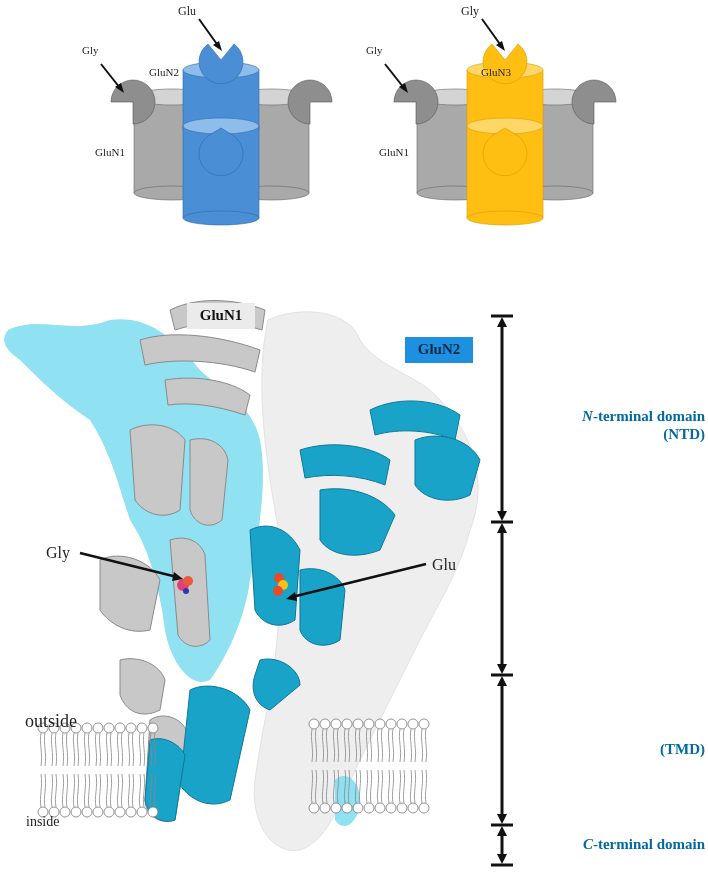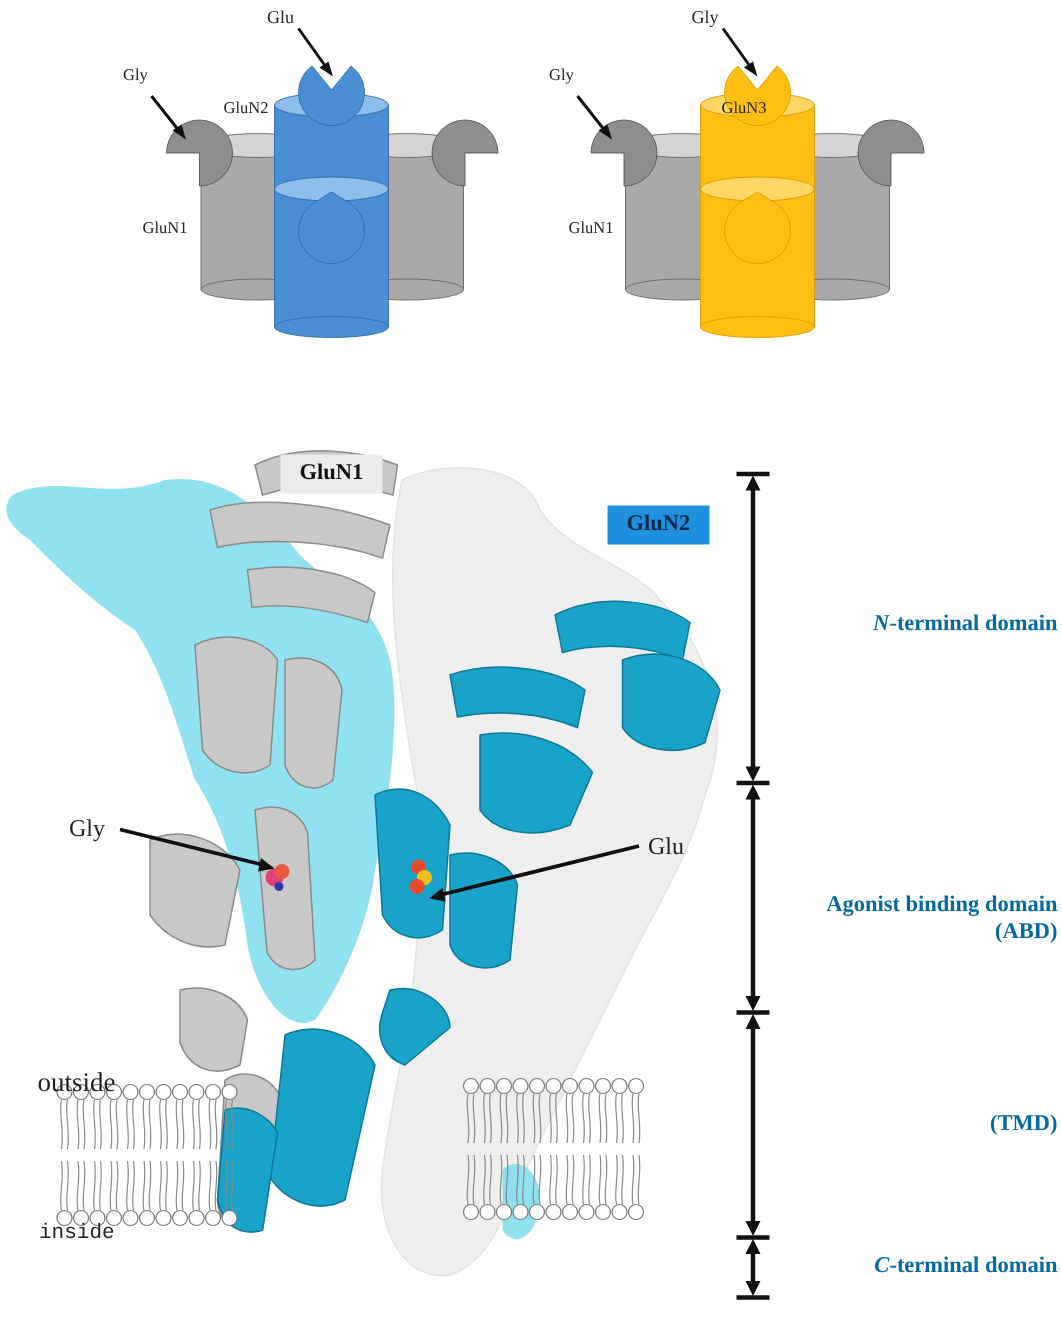--- a/index.html
+++ b/index.html
@@ -208,28 +208,25 @@
         <use href="#lipid" x="110"></use>
     </g>
   </svg>
 
   <div class="box-label" style="left:187px;top:23px;width:68px;height:26px;background:#EBEBEB;color:#111;">GluN1</div>
   <div class="box-label" style="left:405px;top:57px;width:68px;height:26px;background:#1E90E0;color:#0a2a4a;">GluN2</div>
 
   <span class="lbl-mid" style="left:46px;top:264px;font-size:16px;">Gly</span>
   <span class="lbl-mid" style="left:432px;top:276px;font-size:16px;">Glu</span>
   <span class="lbl-mid" style="left:25px;top:431px;font-size:18px;">outside</span>
-  <span class="lbl-mid" style="left:26px;top:534px;font-size:14px;font-family:Liberation Mono, monospace;">inside</span>
+  <span class="lbl-mid" style="left:26px;top:534px;font-size:14px;">inside</span>
 
   <div class="domain-label" style="left:505px;top:127px;">
     <div><i>N</i><span>-terminal domain</span></div>
-  </div>
-  <div class="domain-label" style="left:505px;top:314px;">
-    <div><span>Agonist binding domain</span></div>
-    <div>(ABD)</div>
+    <div>(NTD)</div>
   </div>
   <div class="domain-label" style="left:505px;top:460px;">
     <div>(TMD)</div>
   </div>
   <div class="domain-label" style="left:505px;top:555px;">
     <div><i>C</i><span>-terminal domain</span></div>
   </div>
 </div>
 
 </body></html>

